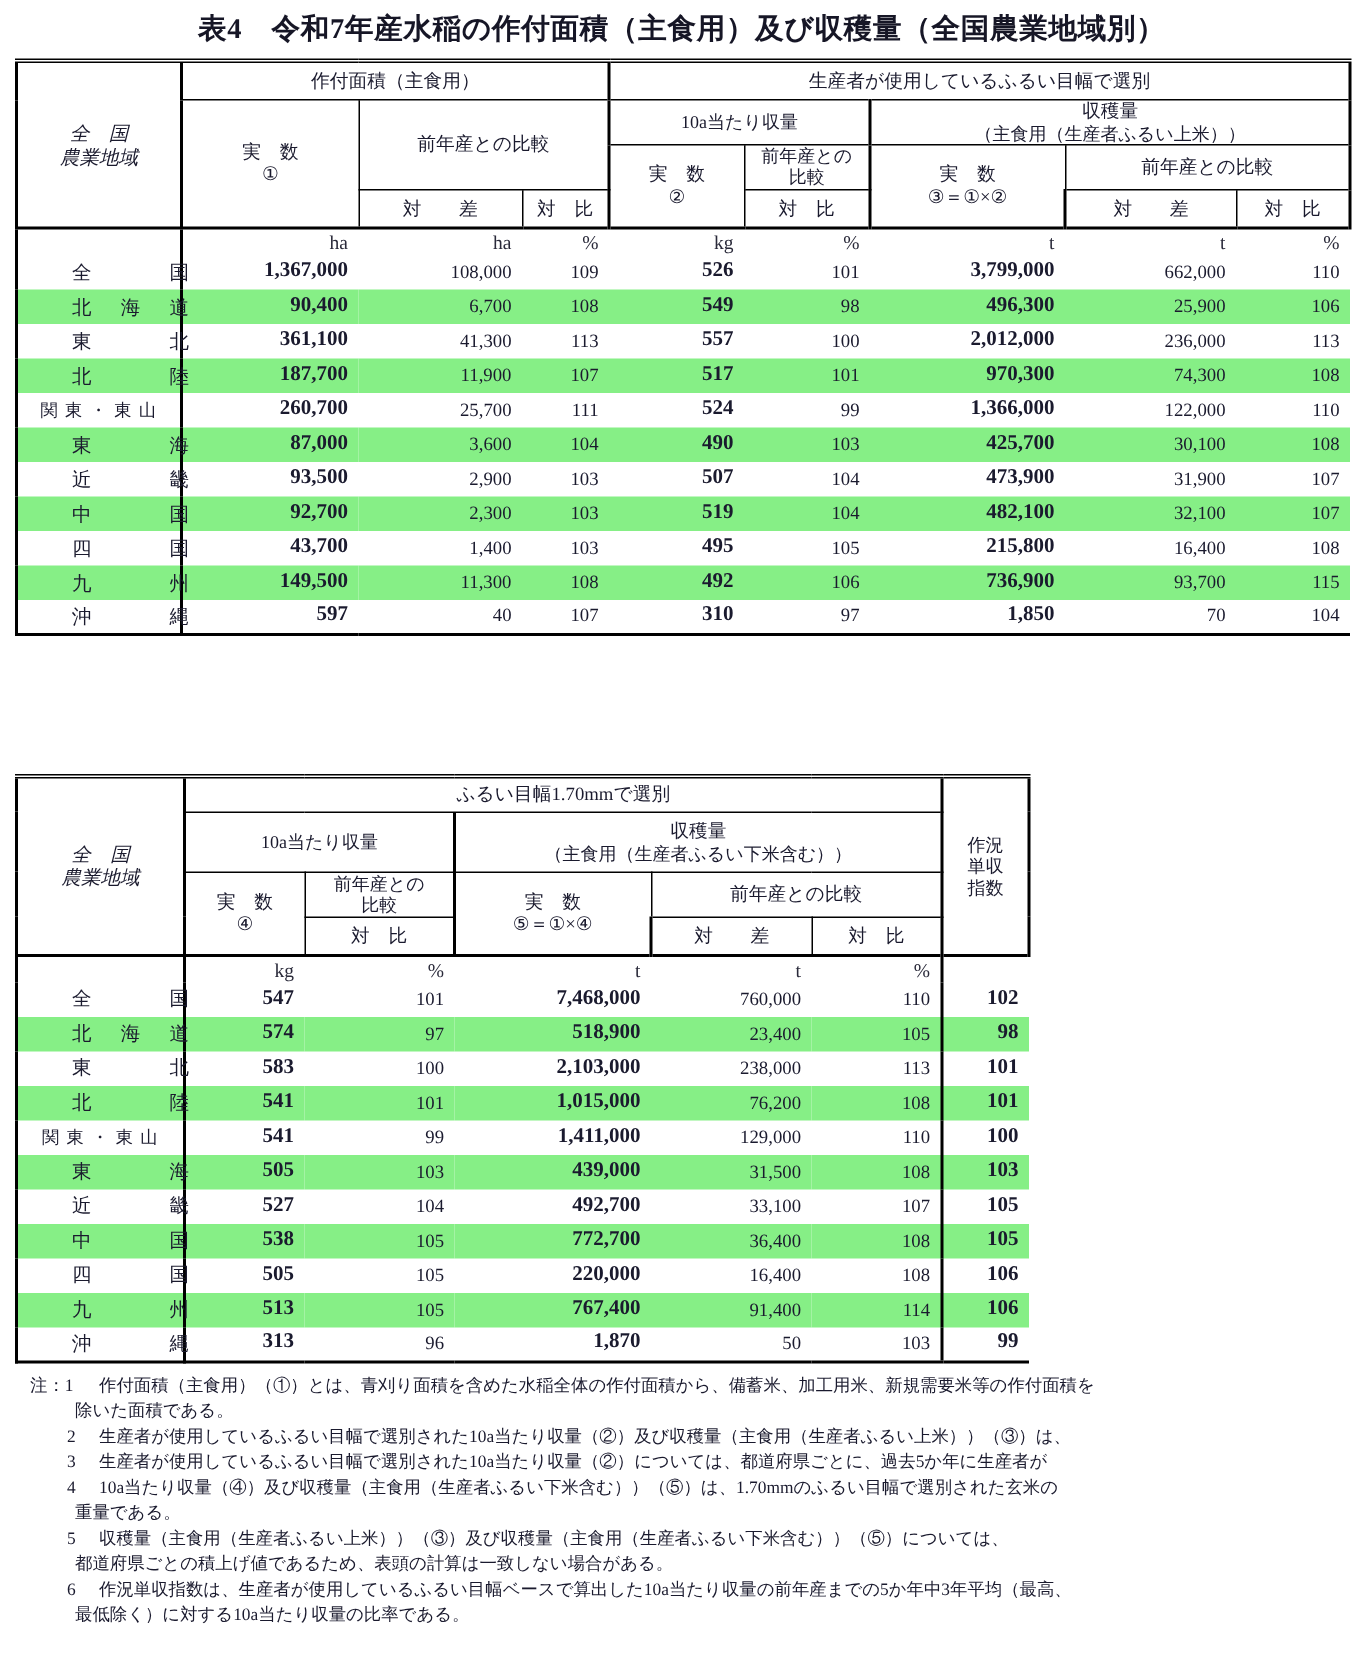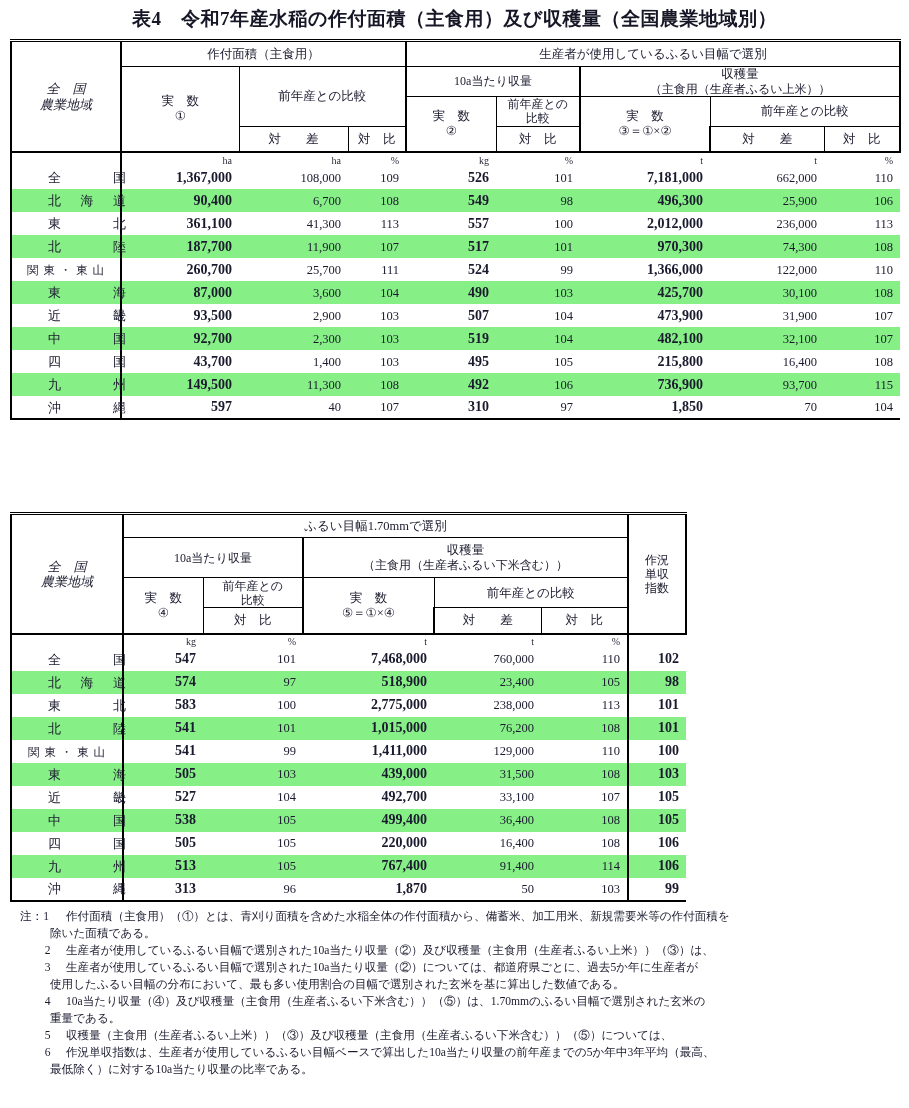--- a/index.html
+++ b/index.html
@@ -69,21 +69,21 @@
   .spread-sub {
     display: inline-block;
     text-align: justify;
     text-align-last: justify;
     width: 46px;
   }
 
   
   tr.units td {
     border: none;
-    font-size: 10px;
+    font-size: 13px;
     text-align: right;
     padding: 1px 7px 0 0;
     color: #2a2a3a;
     height: 14px;
   }
   tr.units td.stub { text-align: left; }
 
   
   tr.data td {
     border: none;
@@ -200,21 +200,21 @@
           <td>t</td>
           <td>%</td>
         </tr>
         <tr class="data">
           <td class="stub heavy-left"><span class="spread2" style="width:78px">全国</span></td>
           <td class="num-b">1,367,000</td>
           <td class="num-s">108,000</td>
           <td class="num-s">109</td>
           <td class="num-b">526</td>
           <td class="num-s">101</td>
-          <td class="num-b">7,181,000</td>
+          <td class="num-b">3,799,000</td>
           <td class="num-s">662,000</td>
           <td class="num-s">110</td>
         </tr>
         <tr class="data alt">
           <td class="stub heavy-left"><span class="spread2" style="width:78px">北海道</span></td>
           <td class="num-b">90,400</td>
           <td class="num-s">6,700</td>
           <td class="num-s">108</td>
           <td class="num-b">549</td>
           <td class="num-s">98</td>
@@ -404,21 +404,21 @@
           <td class="num-s">97</td>
           <td class="num-b">518,900</td>
           <td class="num-s">23,400</td>
           <td class="num-s">105</td>
           <td class="num-b sepleft">98</td>
         </tr>
         <tr class="data">
           <td class="stub heavy-left"><span class="spread2" style="width:78px">東北</span></td>
           <td class="num-b">583</td>
           <td class="num-s">100</td>
-          <td class="num-b">2,775,000</td>
+          <td class="num-b">2,103,000</td>
           <td class="num-s">238,000</td>
           <td class="num-s">113</td>
           <td class="num-b sepleft">101</td>
         </tr>
         <tr class="data alt">
           <td class="stub heavy-left"><span class="spread2" style="width:78px">北陸</span></td>
           <td class="num-b">541</td>
           <td class="num-s">101</td>
           <td class="num-b">1,015,000</td>
           <td class="num-s">76,200</td>
@@ -449,21 +449,21 @@
           <td class="num-s">104</td>
           <td class="num-b">492,700</td>
           <td class="num-s">33,100</td>
           <td class="num-s">107</td>
           <td class="num-b sepleft">105</td>
         </tr>
         <tr class="data alt">
           <td class="stub heavy-left"><span class="spread2" style="width:78px">中国</span></td>
           <td class="num-b">538</td>
           <td class="num-s">105</td>
-          <td class="num-b">499,400</td>
+          <td class="num-b">772,700</td>
           <td class="num-s">36,400</td>
           <td class="num-s">108</td>
           <td class="num-b sepleft">105</td>
         </tr>
         <tr class="data">
           <td class="stub heavy-left"><span class="spread2" style="width:78px">四国</span></td>
           <td class="num-b">505</td>
           <td class="num-s">105</td>
           <td class="num-b">220,000</td>
           <td class="num-s">16,400</td>
@@ -501,34 +501,34 @@
       <span class="note-body">除いた面積である。</span>
     </div>
     <div class="note-row note-num">
       <span class="note-lead">   2</span>
       <span class="note-body">生産者が使用しているふるい目幅で選別された10a当たり収量（②）及び収穫量（主食用（生産者ふるい上米））（③）は、</span>
     </div>
     <div class="note-row note-num">
       <span class="note-lead">   3</span>
       <span class="note-body">生産者が使用しているふるい目幅で選別された10a当たり収量（②）については、都道府県ごとに、過去5か年に生産者が</span>
     </div>
-    <div class="note-row note-num note-cont">
-      <span class="note-body">使用したふるい目幅の分布において、最も多い使用割合の目幅で選別された玄米を基に算出した数値である。</span>
-    </div>
     <div class="note-row note-num">
       <span class="note-lead">   4</span>
       <span class="note-body">10a当たり収量（④）及び収穫量（主食用（生産者ふるい下米含む））（⑤）は、1.70mmのふるい目幅で選別された玄米の</span>
     </div>
     <div class="note-row note-num note-cont">
       <span class="note-body">重量である。</span>
     </div>
     <div class="note-row note-num">
       <span class="note-lead">   5</span>
       <span class="note-body">収穫量（主食用（生産者ふるい上米））（③）及び収穫量（主食用（生産者ふるい下米含む））（⑤）については、</span>
     </div>
+    <div class="note-row note-num note-cont">
+      <span class="note-body">都道府県ごとの積上げ値であるため、表頭の計算は一致しない場合がある。</span>
+    </div>
     <div class="note-row note-num">
       <span class="note-lead">   6</span>
       <span class="note-body">作況単収指数は、生産者が使用しているふるい目幅ベースで算出した10a当たり収量の前年産までの5か年中3年平均（最高、</span>
     </div>
     <div class="note-row note-num note-cont">
       <span class="note-body">最低除く）に対する10a当たり収量の比率である。</span>
     </div>
   </div>
 
 </body></html>

